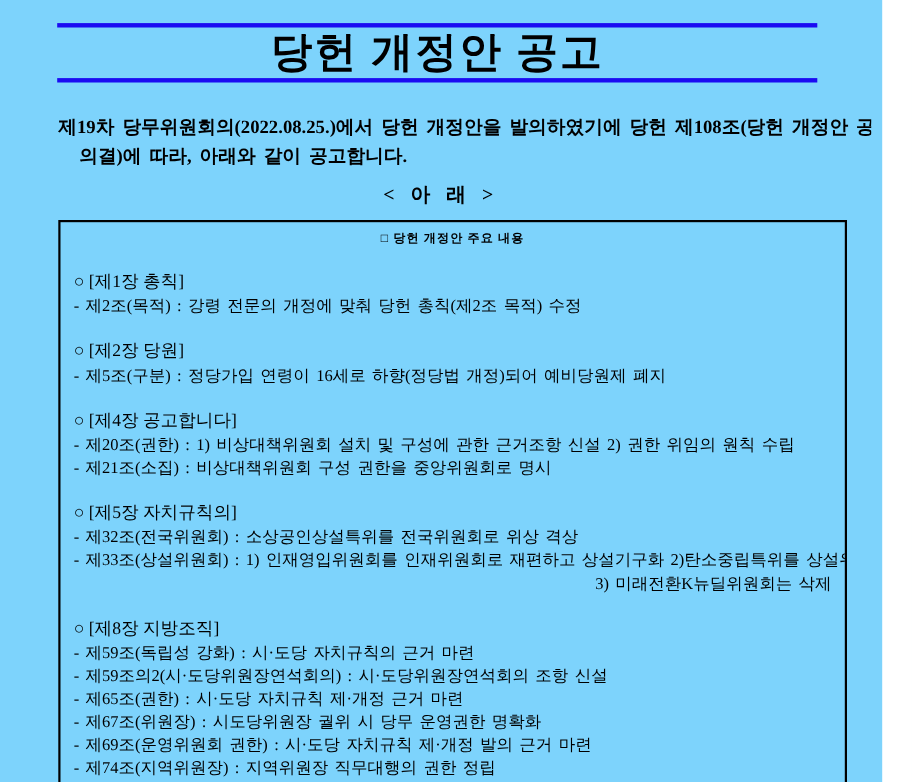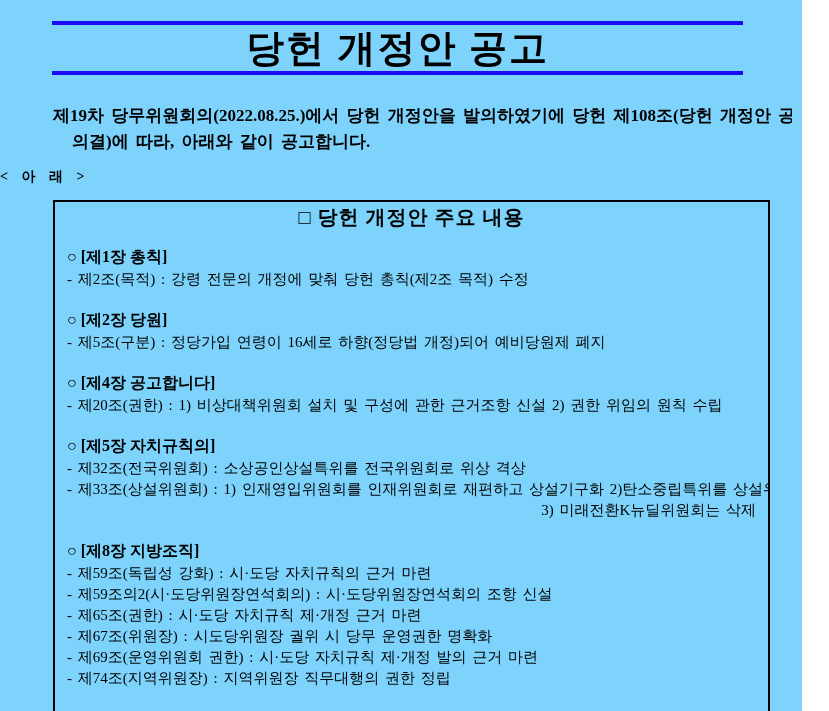--- a/index.html
+++ b/index.html
@@ -37,46 +37,47 @@
     line-height: 26px;
     text-indent: 6px;
     text-align: justify;
     text-align-last: justify;
     white-space: nowrap;
     overflow: hidden;
   }
   .intro .line2 { line-height: 26px; margin-left: 25px; }
   .below-label {
     margin-top: 12px;
-    font-size: 14px;
+    text-align: center;
+    font-size: 18px;
     line-height: 20px;
     font-weight: 700;
     letter-spacing: 5px;
   }
   .content-box {
     margin: 13px 0 0 53px;
     width: 717px;
     height: 545px;
     border: 2px solid #000000;
     padding: 0 12px;
     overflow: hidden;
   }
   .box-header {
     margin-top: 5px;
     text-align: center;
-    font-size: 20px;
+    font-size: 11px;
     line-height: 20px;
     font-weight: 800;
     letter-spacing: 1px;
   }
   .section { margin-top: 18px; }
   .section-heading {
     font-size: 16px;
     line-height: 24px;
-    font-weight: 700;
+    font-weight: 400;
   }
   .item {
     font-size: 15px;
     line-height: 21px;
     font-weight: 400;
     word-spacing: 2px;
     white-space: nowrap;
   }
   .item.cont { padding-left: 116px; text-align: right; }
 </style>
@@ -105,20 +106,21 @@
     </div>
 
     <div class="section">
       <div class="section-heading">○ [제2장 당원]</div>
       <div class="item">- 제5조(구분) : 정당가입 연령이 16세로 하향(정당법 개정)되어 예비당원제 폐지</div>
     </div>
 
     <div class="section">
       <div class="section-heading">○ [제4장 공고합니다]</div>
       <div class="item">- 제20조(권한) : 1) 비상대책위원회 설치 및 구성에 관한 근거조항 신설 2) 권한 위임의 원칙 수립</div>
+      <div class="item">- 제21조(소집) : 비상대책위원회 구성 권한을 중앙위원회로 명시</div>
     </div>
 
     <div class="section">
       <div class="section-heading">○ [제5장 자치규칙의]</div>
       <div class="item">- 제32조(전국위원회) : 소상공인상설특위를 전국위원회로 위상 격상</div>
       <div class="item">- 제33조(상설위원회) : 1) 인재영입위원회를 인재위원회로 재편하고 상설기구화 2)탄소중립특위를 상설위원회로 격상</div>
       <div class="item cont">3) 미래전환K뉴딜위원회는 삭제</div>
     </div>
 
     <div class="section">

